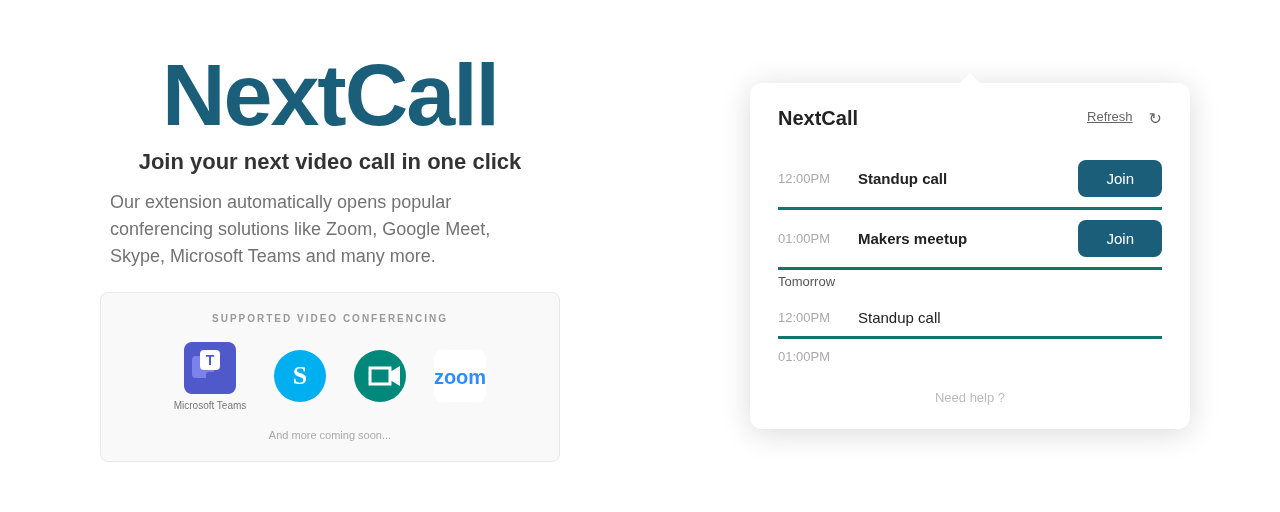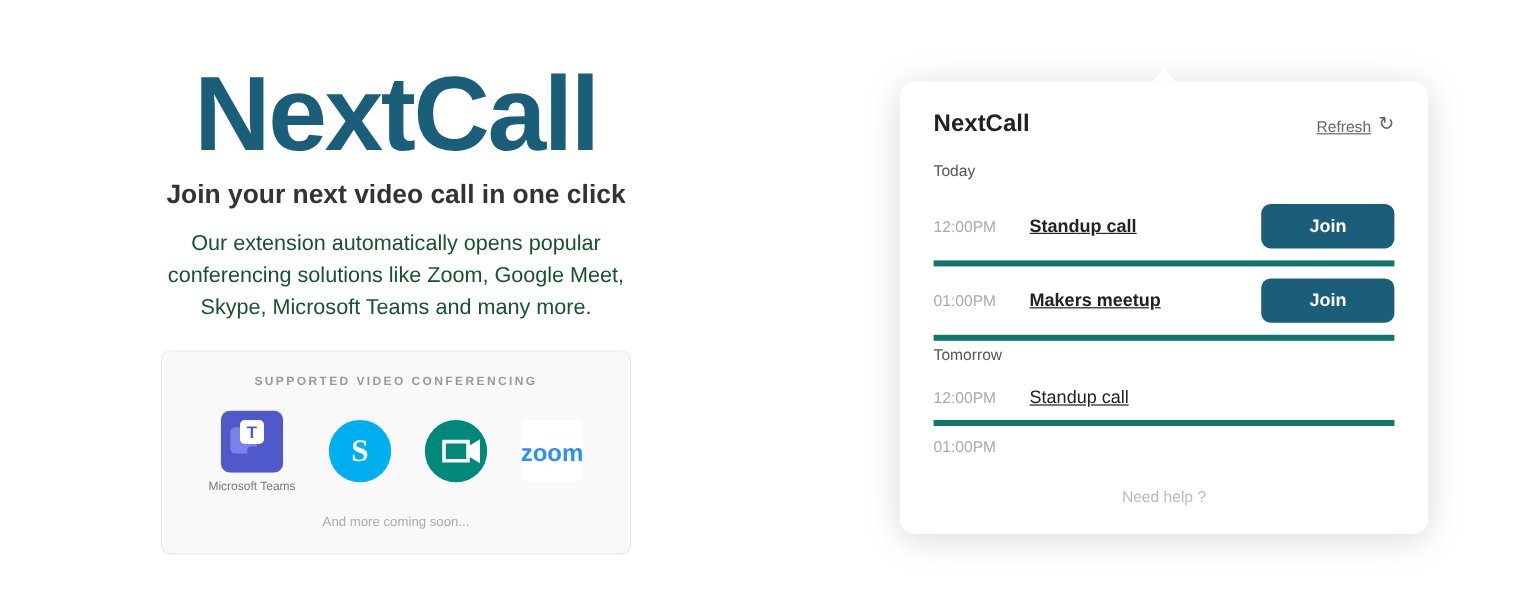--- a/index.html
+++ b/index.html
@@ -36,32 +36,31 @@
     .tagline {
       font-size: 22px;
       font-weight: 700;
       color: #333;
       margin-bottom: 14px;
       text-align: left;
     }
 
     .description {
       font-size: 18px;
-      color: #14532d;
-      text-align: center;
+      color: #737373;
       line-height: 1.5;
       margin-bottom: 22px;
       max-width: 440px;
     }
 
     .supported-box {
       background: #f9f9f9;
       border: 1px solid #e8e8e8;
       border-radius: 8px;
-      width: 392px;
+      width: 460px;
       padding: 20px 30px;
       display: flex;
       flex-direction: column;
       align-items: center;
     }
 
     .supported-label {
       font-size: 10px;
       font-weight: 700;
       letter-spacing: 2px;
@@ -142,22 +141,22 @@
     }
 
     .card-title {
       font-size: 20px;
       font-weight: 700;
       color: #222;
     }
 
     .refresh-area {
       display: flex;
-      align-items: flex-end;
-      gap: 6px;
+      align-items: flex-start;
+      gap: 16px;
       cursor: pointer;
     }
 
     .refresh-text {
       font-size: 13px;
       color: #666;
       text-decoration: underline;
     }
 
     .refresh-icon {
@@ -169,54 +168,53 @@
       font-size: 13px;
       color: #555;
       margin-bottom: 10px;
       font-weight: 500;
     }
 
     .event-row {
       display: flex;
       align-items: center;
       padding: 10px 0;
-      border-bottom: 5px solid #0f766e;
+      border-bottom: 3px solid #0f766e;
     }
 
     .event-row:last-of-type {
       border-bottom: none;
     }
 
     .event-time {
       font-size: 13px;
       color: #aaa;
       width: 80px;
       flex-shrink: 0;
     }
 
     .event-name {
       font-size: 15px;
       color: #222;
       flex: 1;
       font-weight: 500;
-      text-decoration: underline;
     }
 
     .event-name.bold {
       font-weight: 700;
     }
 
     .join-btn {
       background: #1a5e7a;
       color: #fff;
       border: none;
       border-radius: 8px;
-      padding: 10px 40px;
+      padding: 10px 28px;
       font-size: 15px;
-      font-weight: 700;
+      font-weight: 400;
       cursor: pointer;
       white-space: nowrap;
     }
 
     .tomorrow-section {
       margin-top: 4px;
     }
 
     .need-help {
       text-align: center;
@@ -279,21 +277,20 @@
   <div class="popup-card">
 
     <div class="card-header">
       <span class="card-title">NextCall</span>
       <div class="refresh-area">
         <span class="refresh-text">Refresh</span>
         <span class="refresh-icon">↻</span>
       </div>
     </div>
 
-    <div class="section-label">Today</div>
 
     <div class="event-row">
       <span class="event-time">12:00PM</span>
       <span class="event-name bold">Standup call</span>
       <button class="join-btn">Join</button>
     </div>
 
     <div class="event-row">
       <span class="event-time">01:00PM</span>
       <span class="event-name bold">Makers meetup</span>

